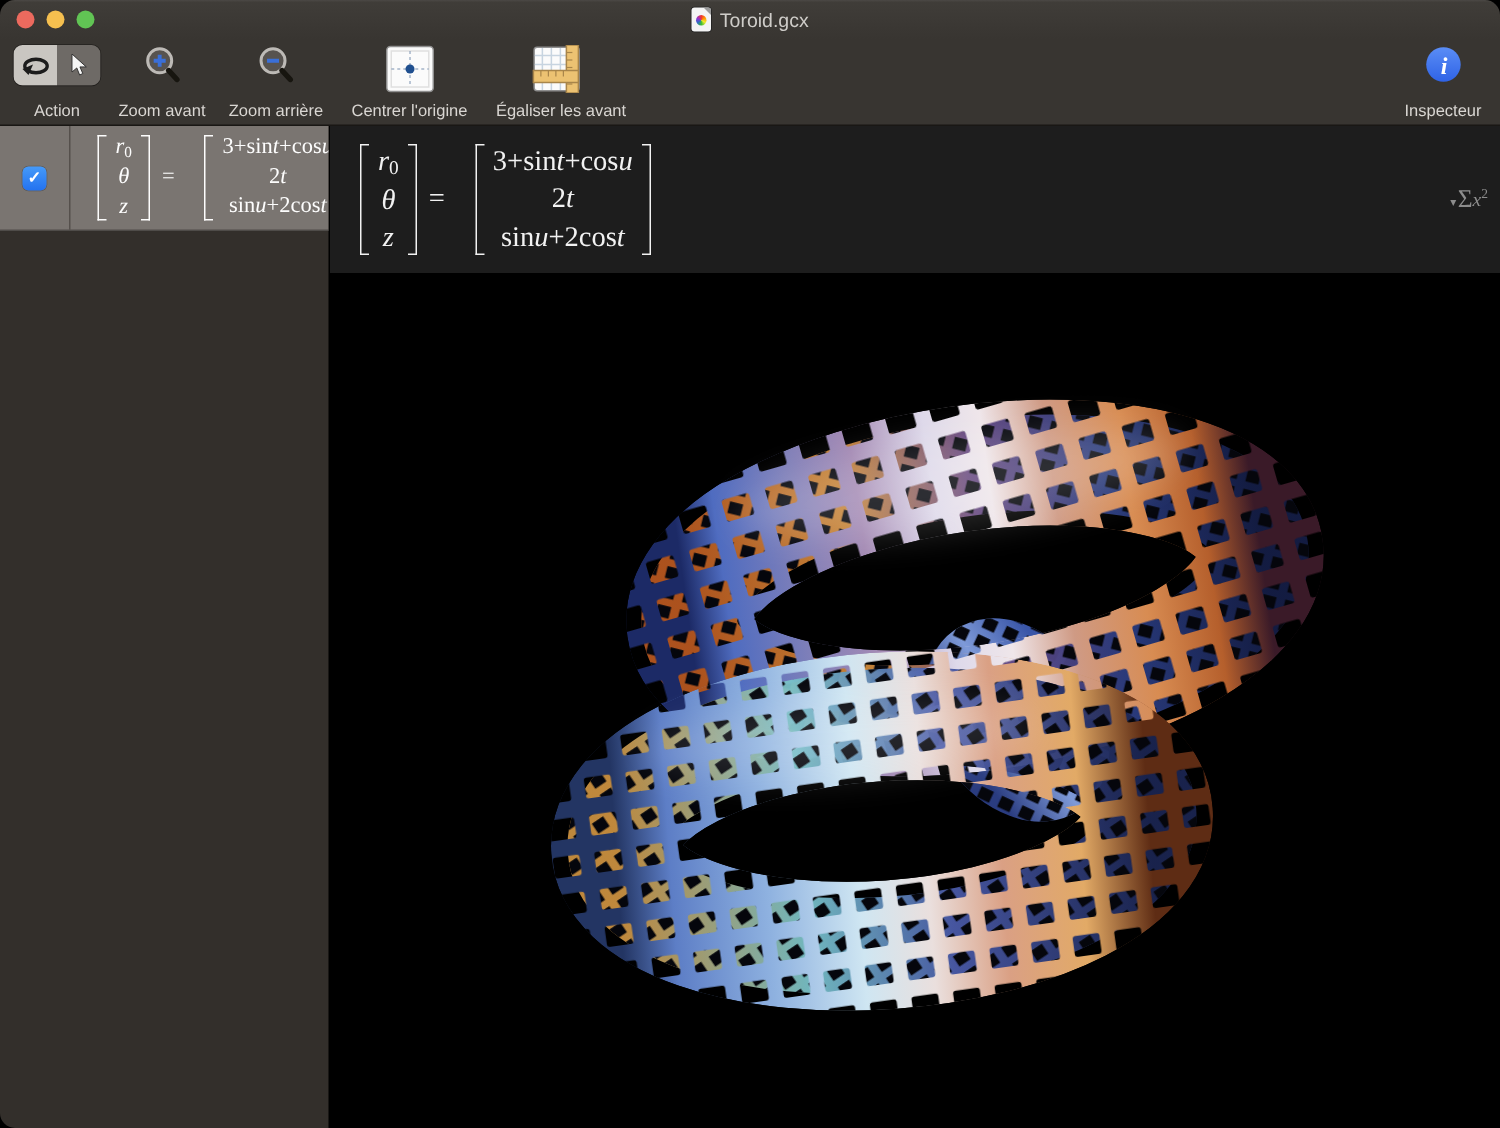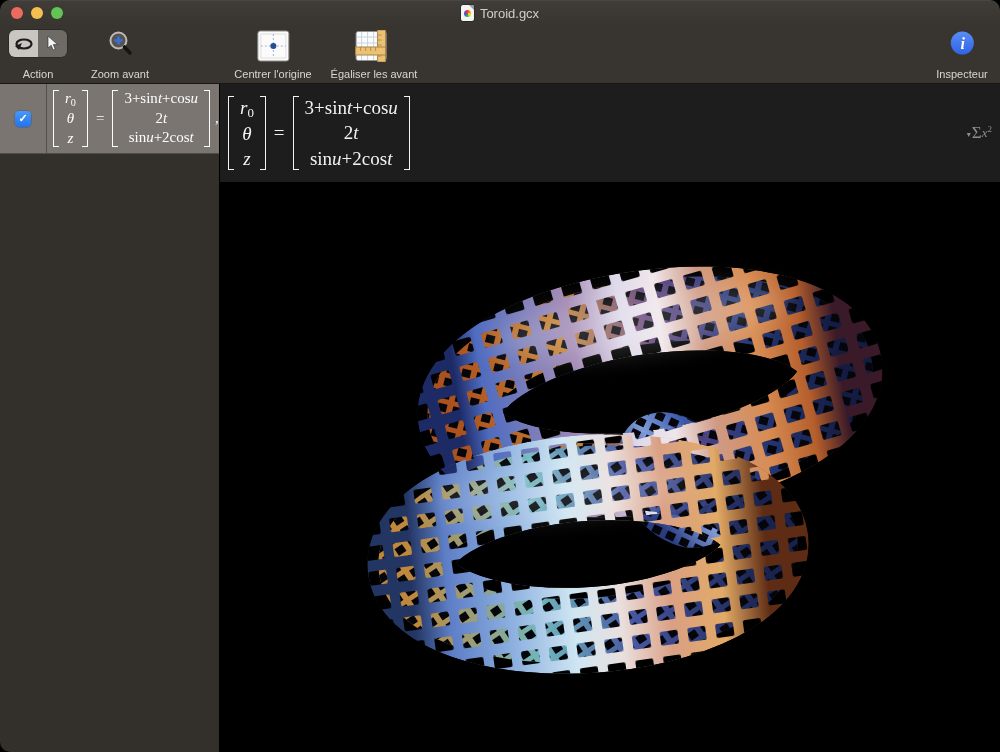--- a/index.html
+++ b/index.html
@@ -62,21 +62,21 @@
                 display:flex; align-items:flex-start; cursor:default; }
   .sigma-menu .arr { font-size:8px; margin-top:7px; margin-right:1px; font-family:"Liberation Sans",sans-serif; }
   .sigma-menu .sg { font-size:17px; }
   .sigma-menu .vr { font-style:italic; font-size:13px; margin-top:2px; }
   .sigma-menu .sp { font-size:9px; margin-top:1px; }
 
   .canvas { flex:1; background:#000; position:relative; }
   .canvas svg { position:absolute; inset:0; }
 
   
-  .mx { display:inline-flex; align-items:center; }
+  .mx { display:inline-flex; align-items:center;margin-left:12px; }
   .br { align-self:stretch; width:6px; border:1.5px solid currentColor; margin:3px 0; }
   .br.l { border-right:none; } .br.r { border-left:none; }
   .colm { display:inline-flex; flex-direction:column; align-items:center; padding:2px 6px; }
   .rw { line-height:1.32; text-align:center; white-space:nowrap; }
   .eqs { margin:0 8px; }
   .sfx { margin-left:5px; white-space:nowrap; }
   .it { font-style:italic; }
   .sb { font-size:68%; vertical-align:-0.25em; }
 </style>
 </head>
@@ -110,32 +110,42 @@
           <div class="half uns">
             <svg width="12" height="15" viewBox="0 0 12 15">
               <polygon points="1,0 1,12 4.2,9.3 6.1,14 8.2,13 6.3,8.6 10.5,8.6" fill="#f5f5f5" stroke="#2a2a2a" stroke-width="0.6"></polygon>
             </svg>
           </div>
         </div>
       </div>
       <div class="lbl">Action</div>
     </div>
 
-    <div class="tool" style="left:120px;">
+    <div class="tool" style="left:108px;">
       <div class="iconbox">
         <svg width="27" height="28" viewBox="0 0 27 28">
           <circle cx="11.5" cy="10.5" r="8" fill="#57534f" stroke="#bdbab6" stroke-width="2"></circle>
           <line x1="7.5" y1="10.5" x2="15.5" y2="10.5" stroke="#3a6fd8" stroke-width="2.6"></line>
           <line x1="11.5" y1="6.5" x2="11.5" y2="14.5" stroke="#3a6fd8" stroke-width="2.6"></line>
           <line x1="17.5" y1="17" x2="23" y2="23" stroke="#17150f" stroke-width="3.6" stroke-linecap="round"></line>
         </svg>
       </div>
       <div class="lbl">Zoom avant</div>
     </div>
 
+    <div class="tool" style="left:184px;">
+      <div class="iconbox">
+        <svg width="27" height="28" viewBox="0 0 27 28">
+          <circle cx="11.5" cy="10.5" r="8" fill="#57534f" stroke="#bdbab6" stroke-width="2"></circle>
+          <line x1="7.5" y1="10.5" x2="15.5" y2="10.5" stroke="#3a6fd8" stroke-width="2.6"></line>
+          <line x1="17.5" y1="17" x2="23" y2="23" stroke="#17150f" stroke-width="3.6" stroke-linecap="round"></line>
+        </svg>
+      </div>
+      <div class="lbl">Zoom arrière</div>
+    </div>
 
     <div class="tool" style="left:273px;">
       <div class="iconbox">
         <svg width="34" height="32" viewBox="0 0 34 32">
           <rect x="1.5" y="1" width="31" height="30" rx="2.5" fill="#fbfbfb" stroke="#8f8f8f"></rect>
           <rect x="4.5" y="4" width="25" height="24" fill="none" stroke="#e0e0e0"></rect>
           <line x1="17" y1="4" x2="17" y2="28" stroke="#8fa3bd" stroke-width="1" stroke-dasharray="2 2" opacity=".8"></line>
           <line x1="4.5" y1="16" x2="29.5" y2="16" stroke="#8fa3bd" stroke-width="1" stroke-dasharray="2 2" opacity=".8"></line>
           <circle cx="17" cy="16" r="3" fill="#1f4f8f"></circle>
         </svg>

